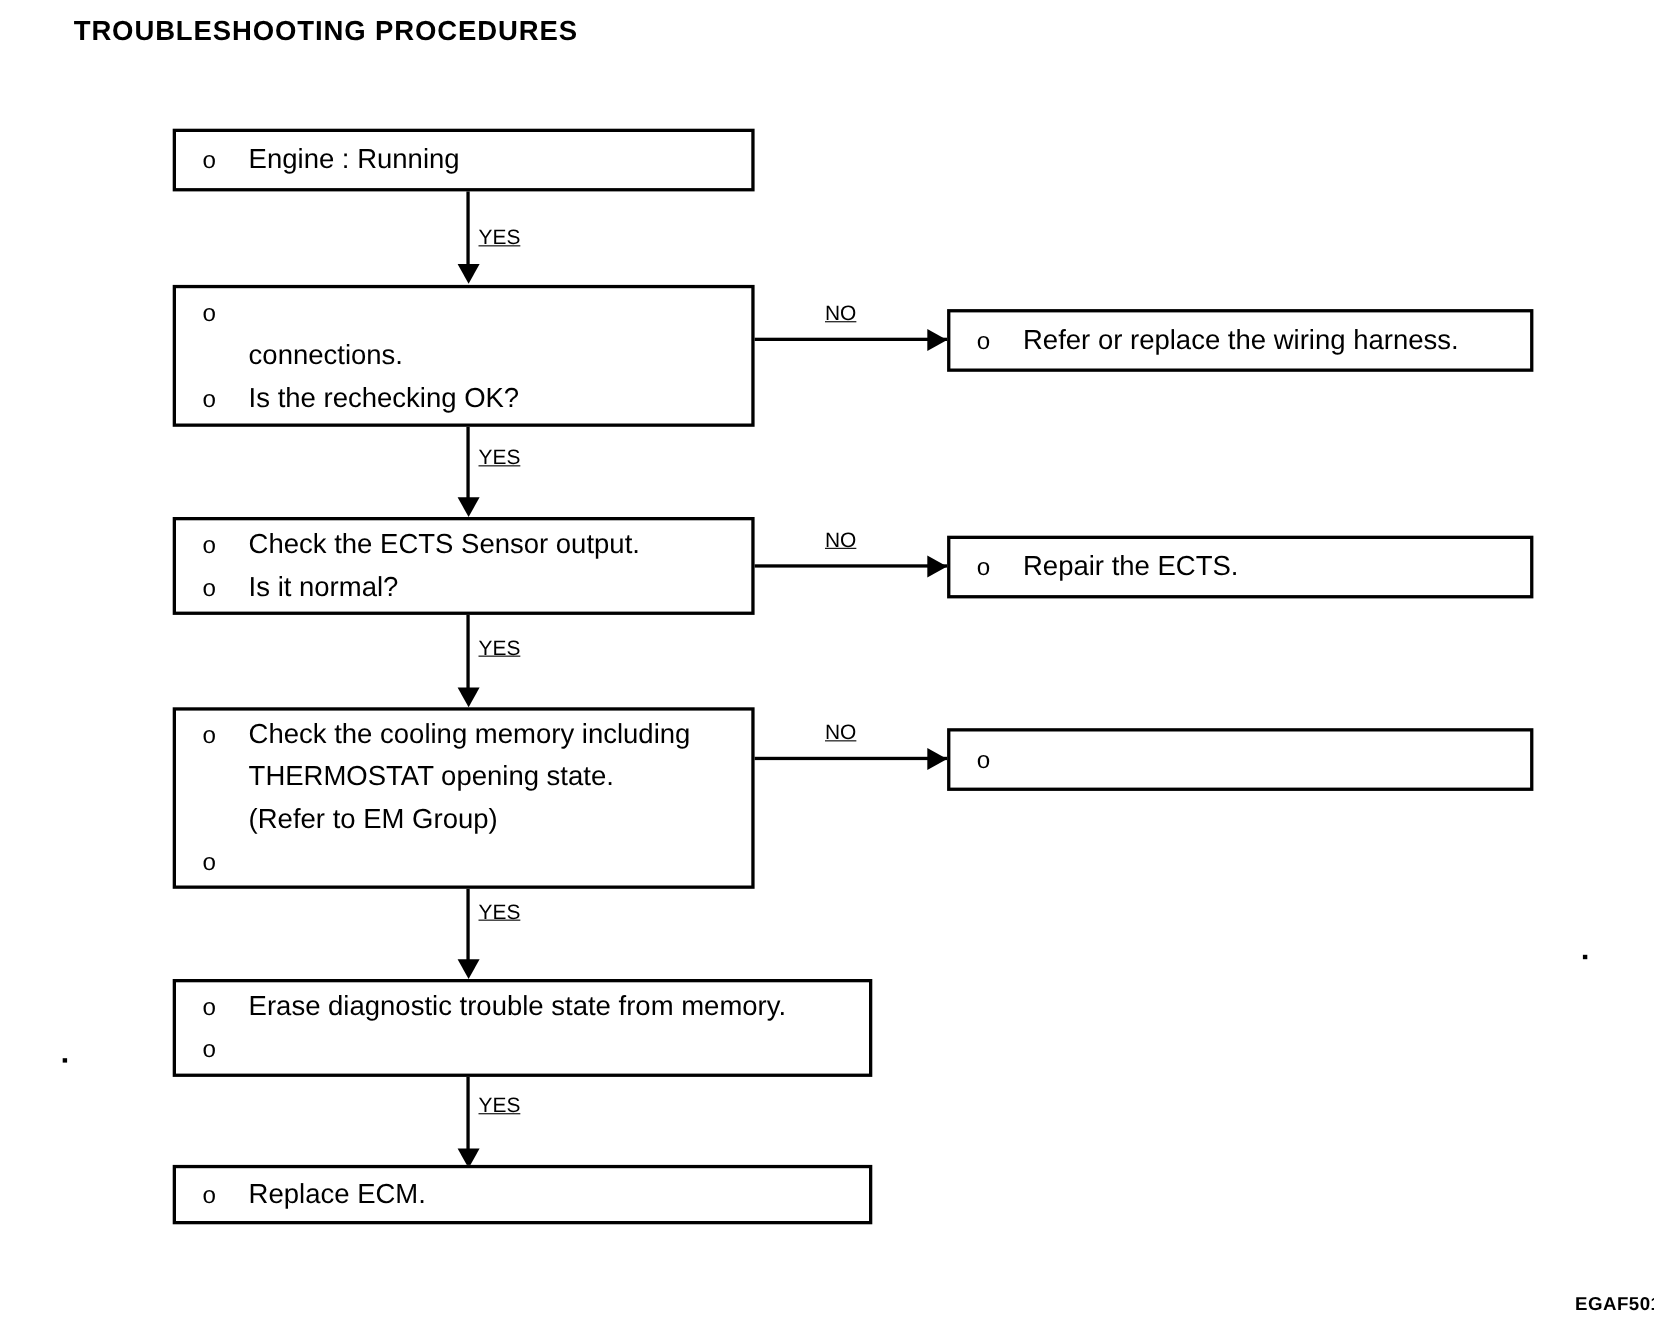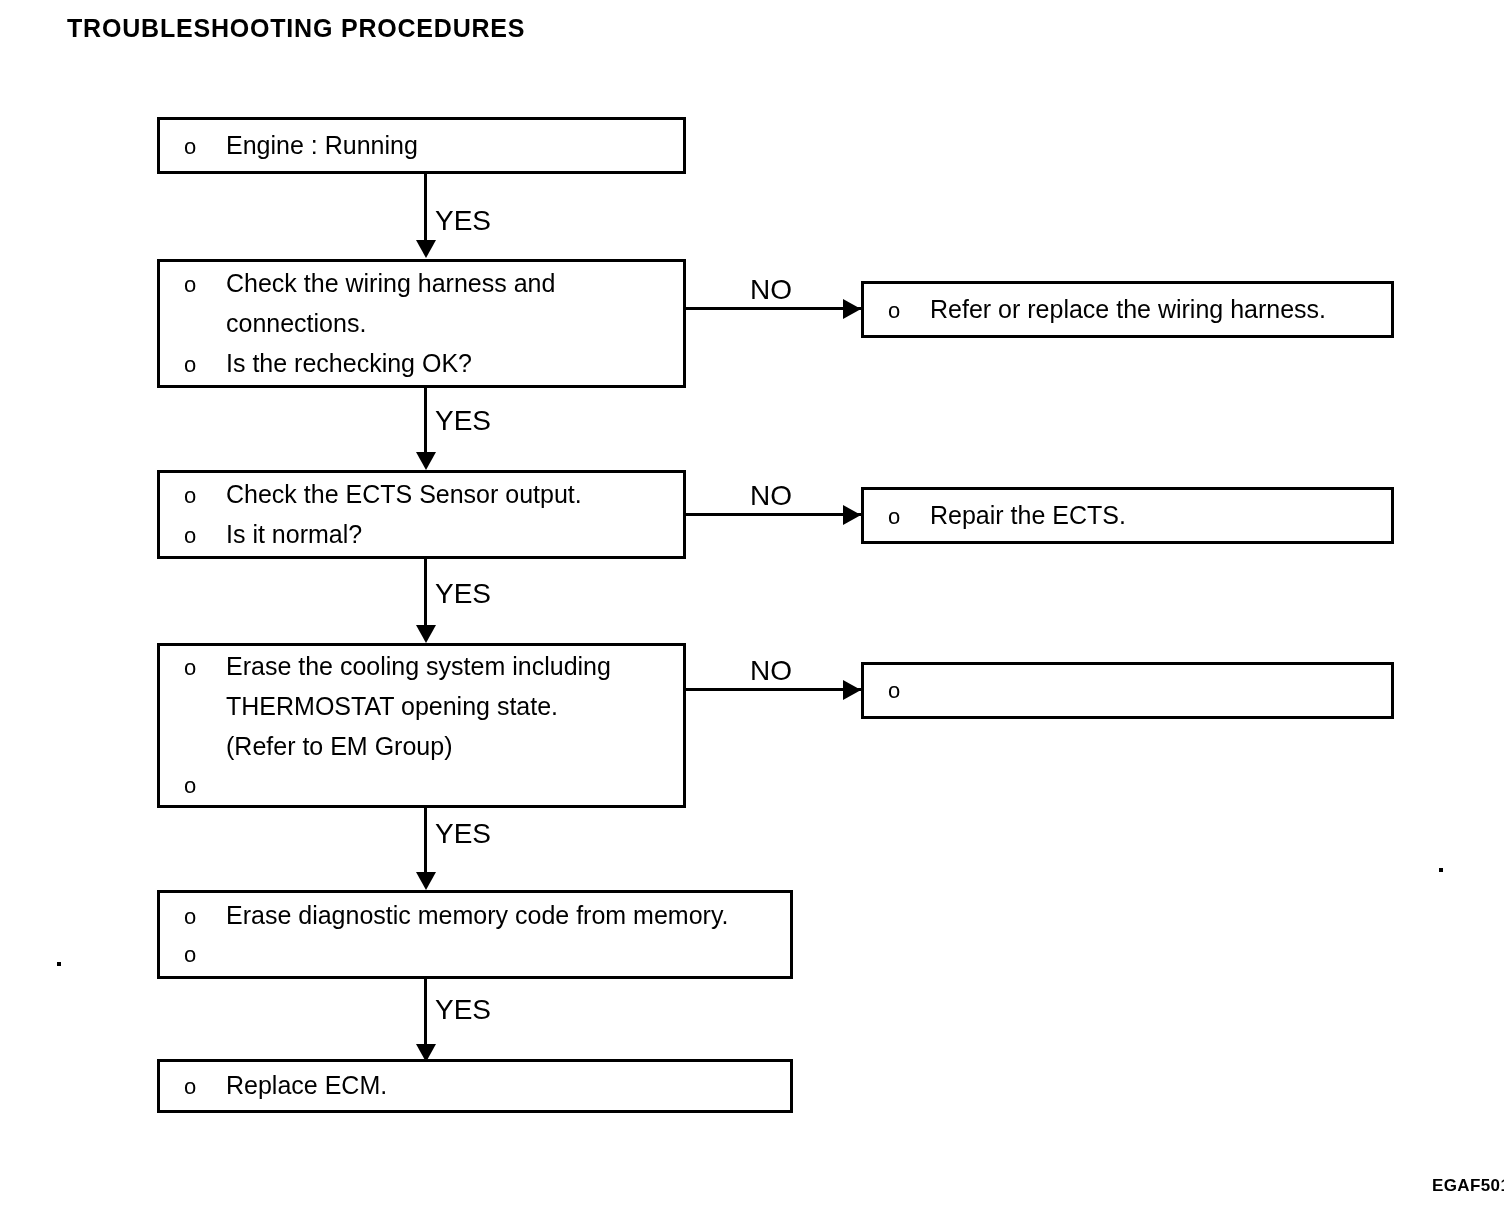--- a/index.html
+++ b/index.html
@@ -85,23 +85,24 @@
   .arrow-right {
     position: absolute;
     width: 0;
     height: 0;
     border-top: 10px solid transparent;
     border-bottom: 10px solid transparent;
     border-left: 18px solid #000000;
   }
   .edge-label {
     position: absolute;
-    font-size: 28px;
+    font-size: 19px;
     line-height: 1;
     white-space: nowrap;
+    text-decoration: underline;
   }
 
   
   .footer-code {
     position: absolute;
     right: 24px;
     bottom: 16px;
     font-size: 17px;
     font-weight: bold;
     letter-spacing: 0.4px;
@@ -128,21 +129,20 @@
     </div>
   </div>
 
   <div class="vline" style="left:381px; top:174px; height:68px;"></div>
   <div class="arrow-down" style="left:373px; top:240px;"></div>
   <div class="edge-label" style="left:392px; top:207px;">YES</div>
 
   <div class="fbox" style="left:114px; top:259px; width:529px; height:129px;">
     <div class="bline">
       <span class="bullet">o</span>
-      <span class="btext">Check the wiring harness and</span>
     </div>
     <div class="bline cont">
       <span class="bullet">o</span>
       <span class="btext">connections.</span>
     </div>
     <div class="bline">
       <span class="bullet">o</span>
       <span class="btext">Is the rechecking OK?</span>
     </div>
   </div>
@@ -184,21 +184,21 @@
     </div>
   </div>
 
   <div class="vline" style="left:381px; top:559px; height:70px;"></div>
   <div class="arrow-down" style="left:373px; top:625px;"></div>
   <div class="edge-label" style="left:392px; top:580px;">YES</div>
 
   <div class="fbox" style="left:114px; top:643px; width:529px; height:165px;">
     <div class="bline">
       <span class="bullet">o</span>
-      <span class="btext">Erase the cooling system including</span>
+      <span class="btext">Check the cooling memory including</span>
     </div>
     <div class="bline cont">
       <span class="bullet">o</span>
       <span class="btext">THERMOSTAT opening state.</span>
     </div>
     <div class="bline cont">
       <span class="bullet">o</span>
       <span class="btext">(Refer to EM Group)</span>
     </div>
     <div class="bline">
@@ -216,21 +216,21 @@
     </div>
   </div>
 
   <div class="vline" style="left:381px; top:808px; height:70px;"></div>
   <div class="arrow-down" style="left:373px; top:872px;"></div>
   <div class="edge-label" style="left:392px; top:820px;">YES</div>
 
   <div class="fbox" style="left:114px; top:890px; width:636px; height:89px;">
     <div class="bline">
       <span class="bullet">o</span>
-      <span class="btext">Erase diagnostic memory code from memory.</span>
+      <span class="btext">Erase diagnostic trouble state from memory.</span>
     </div>
     <div class="bline">
       <span class="bullet">o</span>
     </div>
   </div>
 
   <div class="vline" style="left:381px; top:979px; height:69px;"></div>
   <div class="arrow-down" style="left:373px; top:1044px;"></div>
   <div class="edge-label" style="left:392px; top:996px;">YES</div>
 

